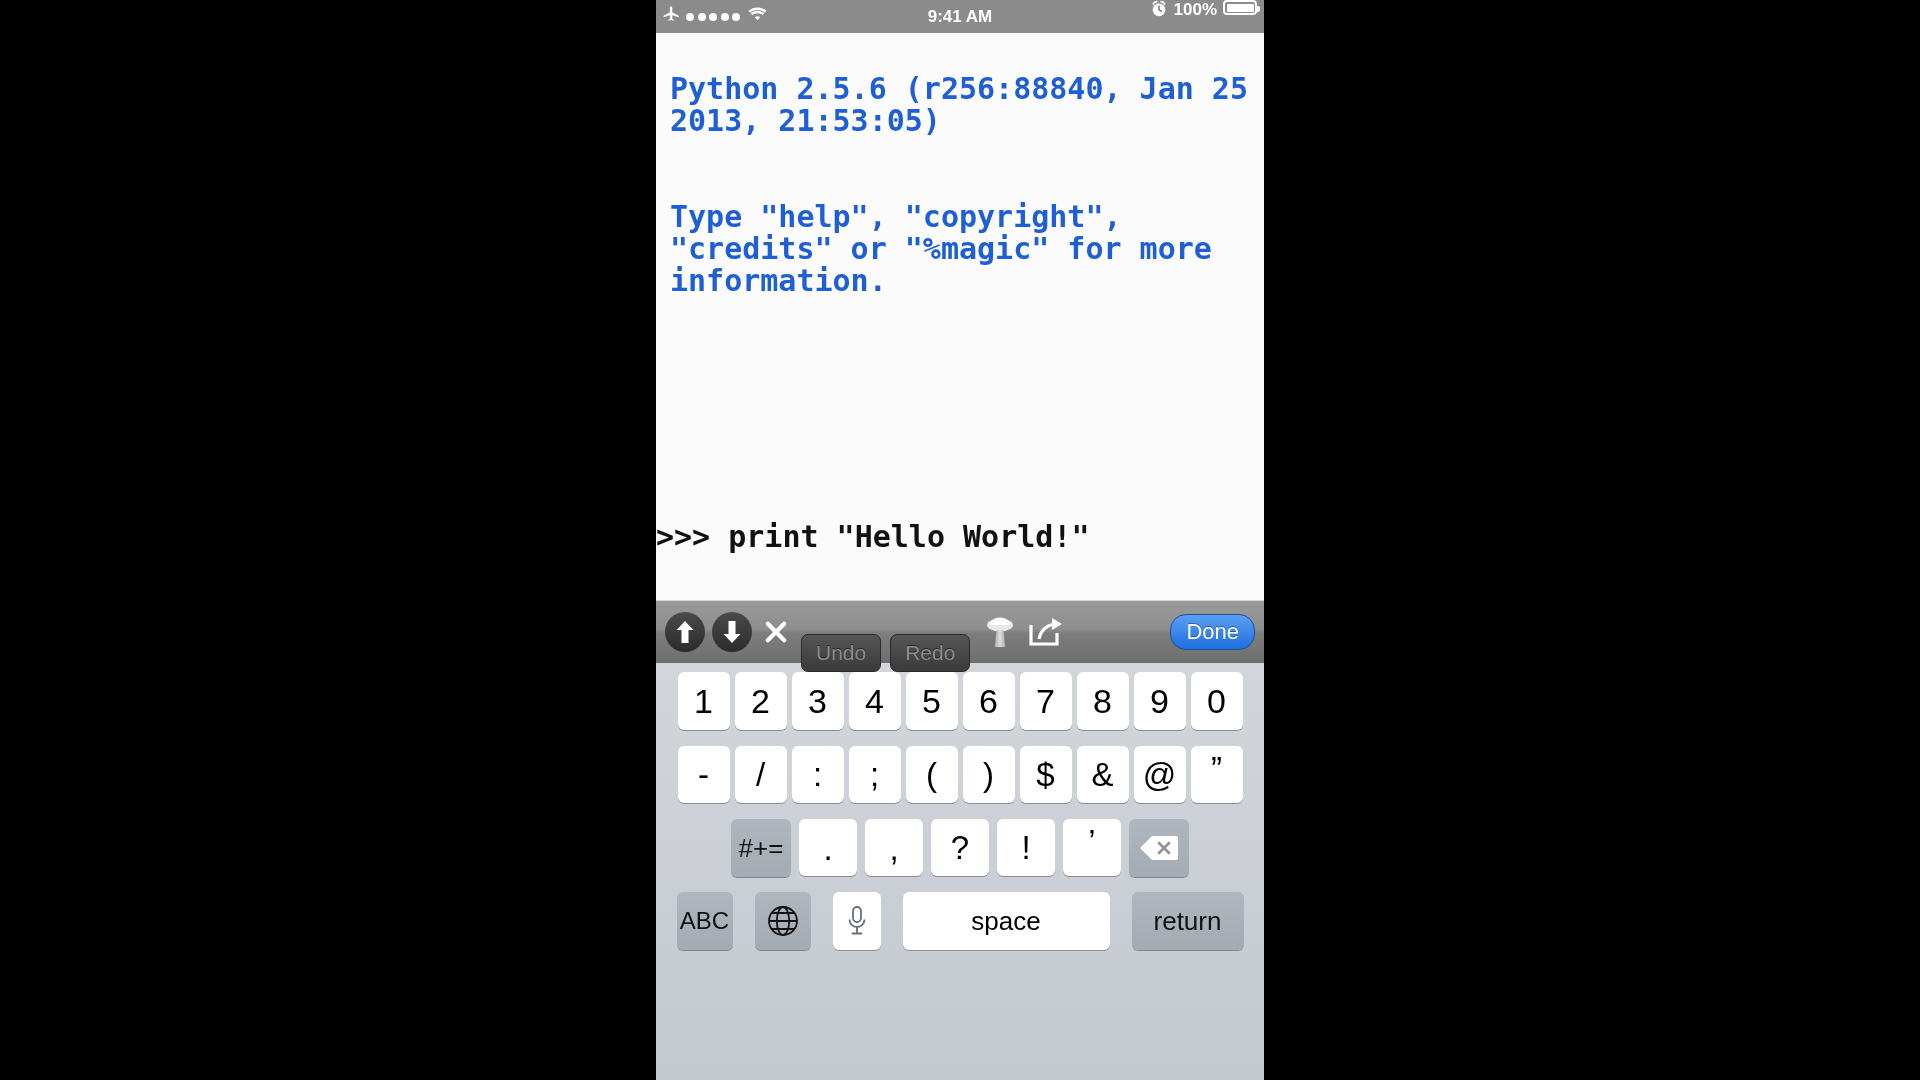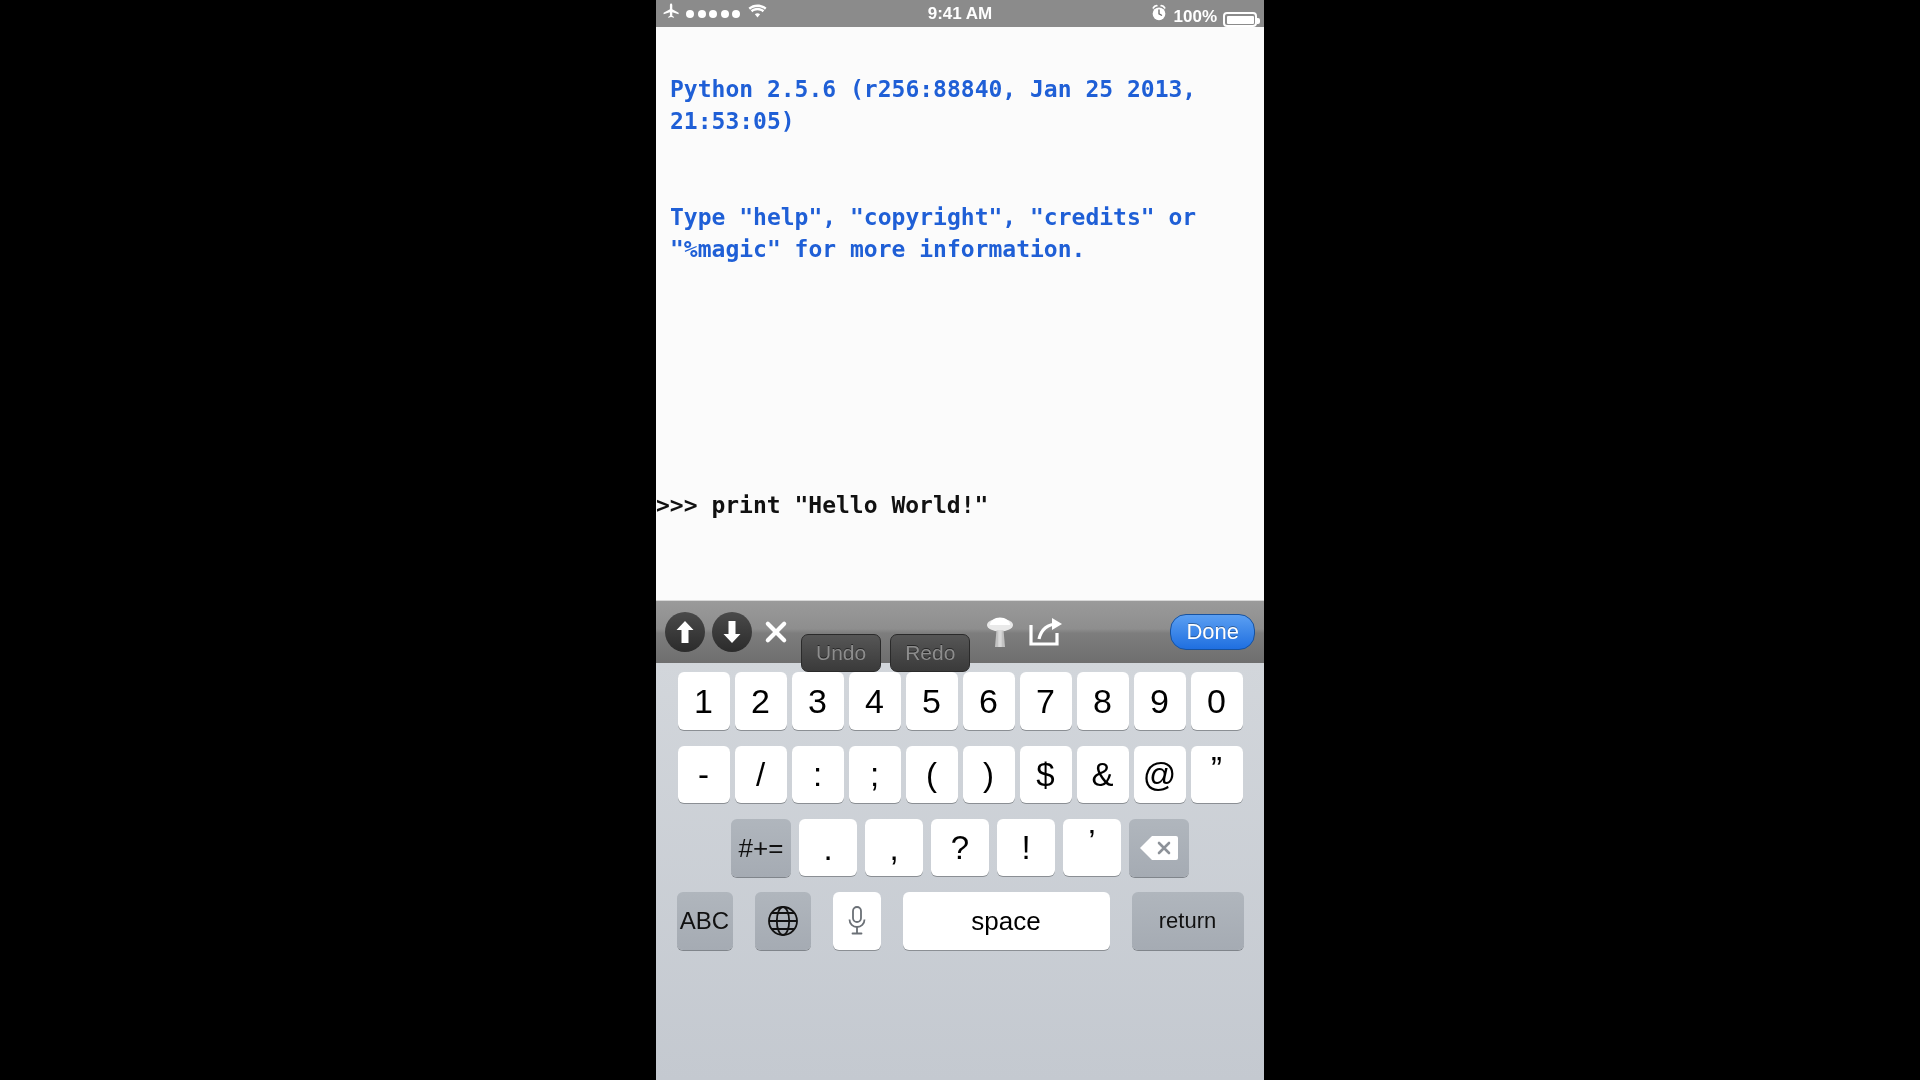--- a/index.html
+++ b/index.html
@@ -14,42 +14,42 @@
   #phone {
     position:absolute; left:656px; top:0; width:608px; height:1080px;
     background:#fff; overflow:hidden;
   }
 
   
   #terminal {
     position:absolute; left:0; top:0; width:608px; height:600px;
     background:#fbfbfb;
     font-family:"DejaVu Sans Mono","Liberation Mono",monospace;
-    font-size:23px; font-weight:bold; line-height:32px;
+    font-size:30px; font-weight:bold; line-height:32px;
     padding:9px 0 0 0;
     white-space:pre-wrap; word-break:break-word;
   }
   .tline { padding-left:14px; }
   .banner { color:#1f5fd6; padding-left:14px; }
   .prompt-line { color:#111; padding-left:0px; }
   .prompt-line .ps1 { color:#111; padding-left:0px; }
   .out { color:#2ee02e; padding-left:14px; }
   .spacer { height:32px; }
 
   
   #statusbar {
-    position:absolute; left:0; top:0; width:608px; height:27px;
+    position:absolute; left:0; top:0; width:608px; height:33px;
     background:rgba(95,95,95,0.72);
     display:flex; align-items:center;
     color:#fff; font-size:17px; font-weight:bold;
     z-index:20;
     font-family:"Liberation Sans", sans-serif;
   }
   #sb-left { display:flex; align-items:center; gap:3px; padding-left:6px; }
-  #sb-right { display:flex; align-items:flex-end; gap:6px; position:absolute; right:7px; top:0; height:27px; }
+  #sb-right { display:flex; align-items:flex-start; gap:6px; position:absolute; right:7px; top:0; height:27px; }
   #sb-center { position:absolute; left:0; right:0; text-align:center; font-size:17px;
                font-weight:bold; letter-spacing:0px; }
   .dots { display:flex; align-items:center; gap:3.5px; margin-left:2px; }
   .dot { width:8px; height:8px; border-radius:50%; background:#fff; }
   .pct { font-size:17px; font-weight:bold; }
   .battery {
     width:34px; height:15px; border:2px solid #fff; border-radius:4px;
     position:relative; padding:1.5px;
   }
   .battery::after{
@@ -122,21 +122,21 @@
   }
   .key.punc { font-size:33px; }
   .key.r2k  { width:52px; height:57px; }
   .key.r3k  { width:58px; height:57px; }
   .key.symb { width:60px; font-size:26px; }
   .key.bksp { width:60px; }
   .key.abc  { width:56px; font-size:24px; }
   .key.globe{ width:56px; }
   .key.mic  { width:48px; background:#fff; }
   .key.space{ flex:0 0 auto; width:207px; font-size:26px; }
-  .key.ret  { width:112px; font-size:22px; }
+  .key.ret  { width:112px; font-size:26px; }
   .lowtext  { align-items:flex-end; padding-bottom:8px; }
   .uptext   { align-items:flex-start; padding-top:4px; }
 </style>
 </head>
 <body>
 
 <div id="stage">
 
   <div id="phone">
 

